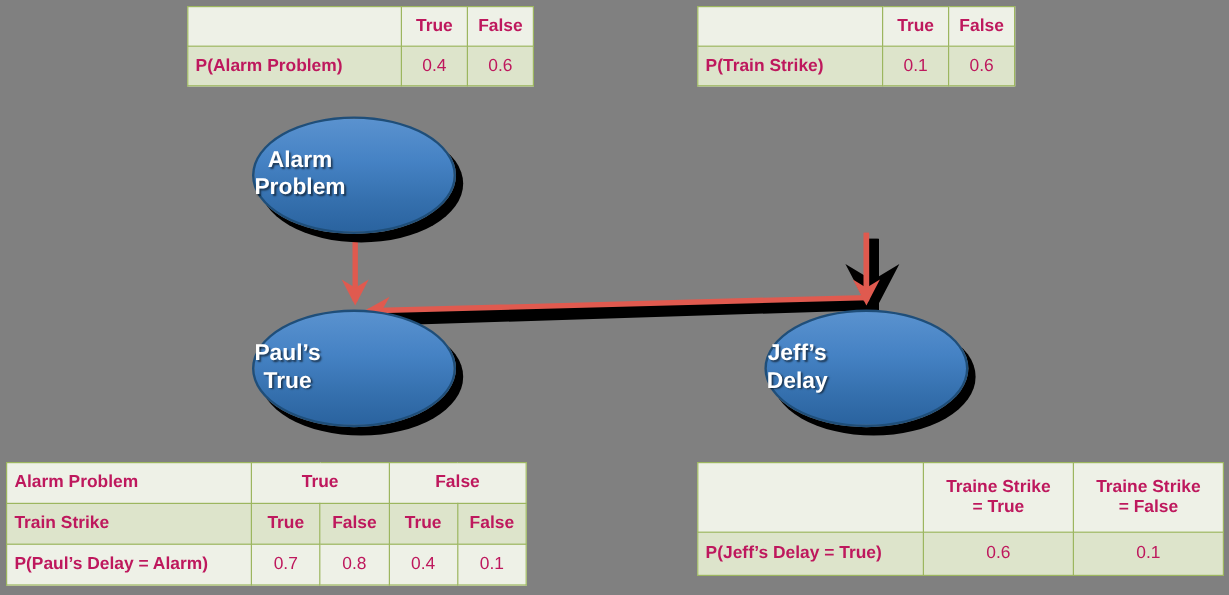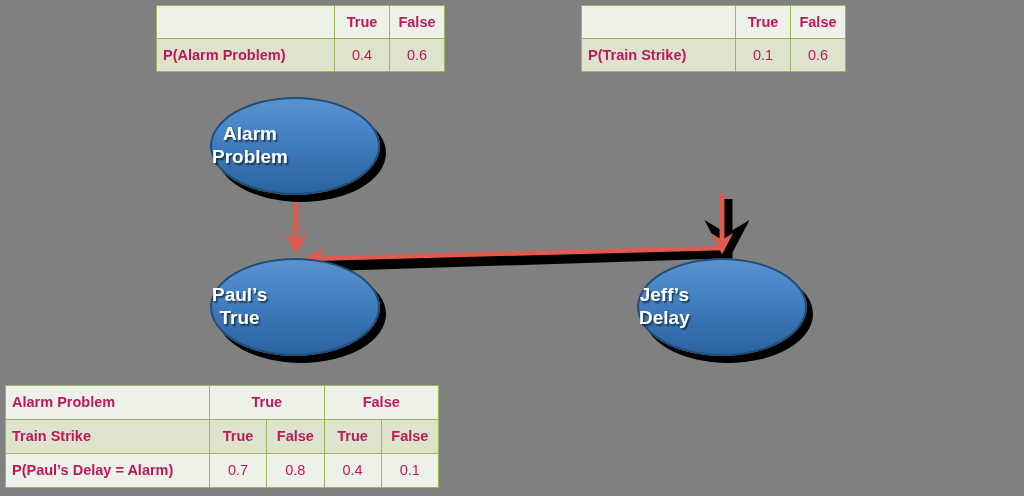--- a/index.html
+++ b/index.html
@@ -195,14 +195,30 @@
     <tr>
       <td class="lbl" style="height:34px;">P(Paul’s Delay = Alarm)</td>
       <td class="val">0.7</td>
       <td class="val">0.8</td>
       <td class="val">0.4</td>
       <td class="val">0.1</td>
     </tr>
   </tbody>
     </table>
 
+  <table class="cpt" id="tbl-jeff">
+    <tbody>
+        <tr>
+      <td class="blank" style="width:188px;height:58px;"></td>
+      <td class="hdr" style="width:125px;white-space:pre-line;">Traine Strike
+= True</td>
+      <td class="hdr" style="width:125px;white-space:pre-line;">Traine Strike
+= False</td>
+    </tr>
+    <tr class="tint">
+      <td class="lbl" style="height:36px;">P(Jeff’s Delay = True)</td>
+      <td class="val">0.6</td>
+      <td class="val">0.1</td>
+    </tr>
+  </tbody>
+    </table>
 
 </div>
 
 </body></html>

